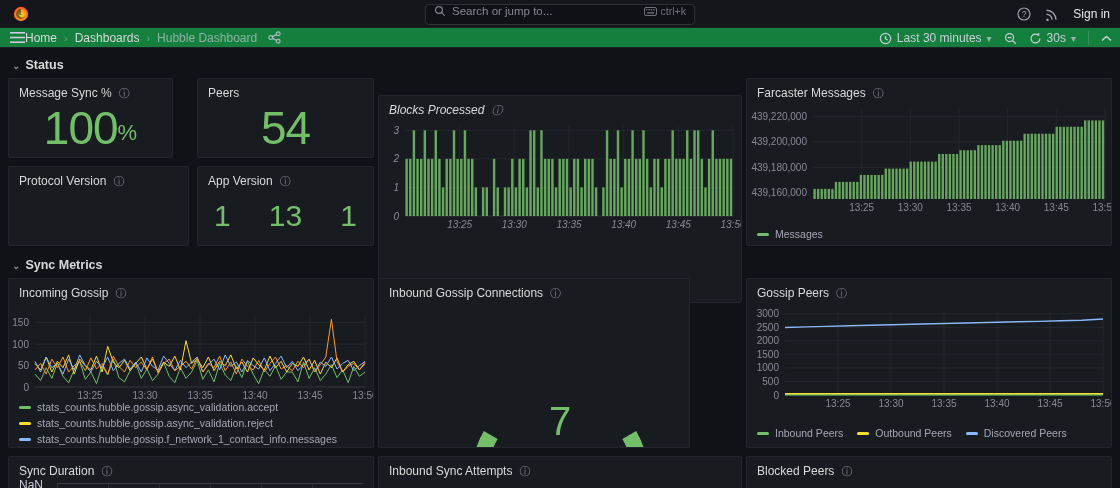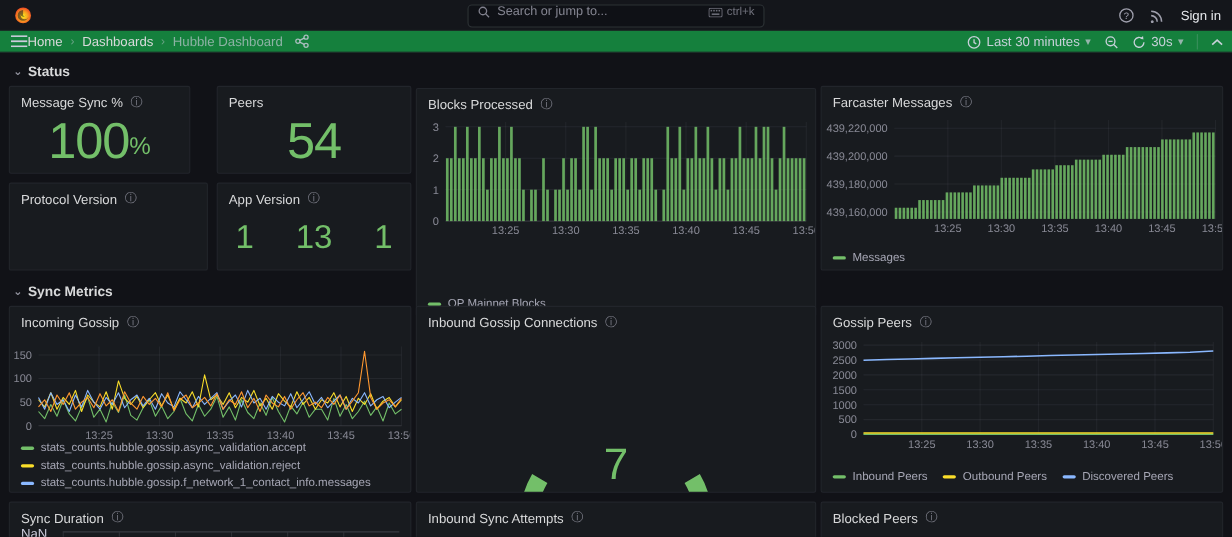--- a/index.html
+++ b/index.html
@@ -217,21 +217,21 @@
     <span class="ptitle">App Version</span>
     <span class="info-ic">ⓘ</span>
   </div>
   <div class="stat-row">
     <span>1</span>
     <span>13</span>
     <span>1</span>
   </div>
 </div>
 
-<div class="panel" style="left:378px; top:80px; width:364px; height:208px;">
+<div class="panel" style="left:378px; top:95px; width:364px; height:208px;font-style:italic;">
   <div class="phead">
     <span class="ptitle">Blocks Processed</span>
     <span class="info-ic">ⓘ</span>
   </div>
   <svg id="c0" class="chart" style="top:24px;" width="362" height="120">
       <line x1="80.66666666666666" y1="6" x2="80.66666666666666" y2="96" stroke="rgba(204,204,220,0.06)"></line>
       <text x="80.66666666666666" y="108" text-anchor="middle" class="tick">13:25</text>
       <line x1="135.33333333333331" y1="6" x2="135.33333333333331" y2="96" stroke="rgba(204,204,220,0.06)"></line>
       <text x="135.33333333333331" y="108" text-anchor="middle" class="tick">13:30</text>
       <line x1="190" y1="6" x2="190" y2="96" stroke="rgba(204,204,220,0.06)"></line>
@@ -503,21 +503,21 @@
       <span>stats_counts.hubble.gossip.async_validation.reject</span>
     </span>
     <span class="legend-item">
       <span class="swatch" style="background: rgb(138, 184, 255);"></span>
       <span>stats_counts.hubble.gossip.f_network_1_contact_info.messages</span>
     </span>
 
   </div>
 </div>
 
-<div class="panel" style="left:378px; top:278px; width:364px; height:170px;">
+<div class="panel" style="left:378px; top:278px; width:312px; height:170px;">
   <div class="phead">
     <span class="ptitle">Inbound Gossip Connections</span>
     <span class="info-ic">ⓘ</span>
   </div>
   <svg id="c3" class="chart" style="top:24px;" width="362" height="146">
       <path d="M 111.71796769724492 132 A 80 80 0 1 0 250.2820323027551 132" fill="none" stroke="#73BF69" stroke-width="16"></path>
       <text x="181" y="132" text-anchor="middle" class="gauge-num">7</text>
     </svg>
 </div>
 

